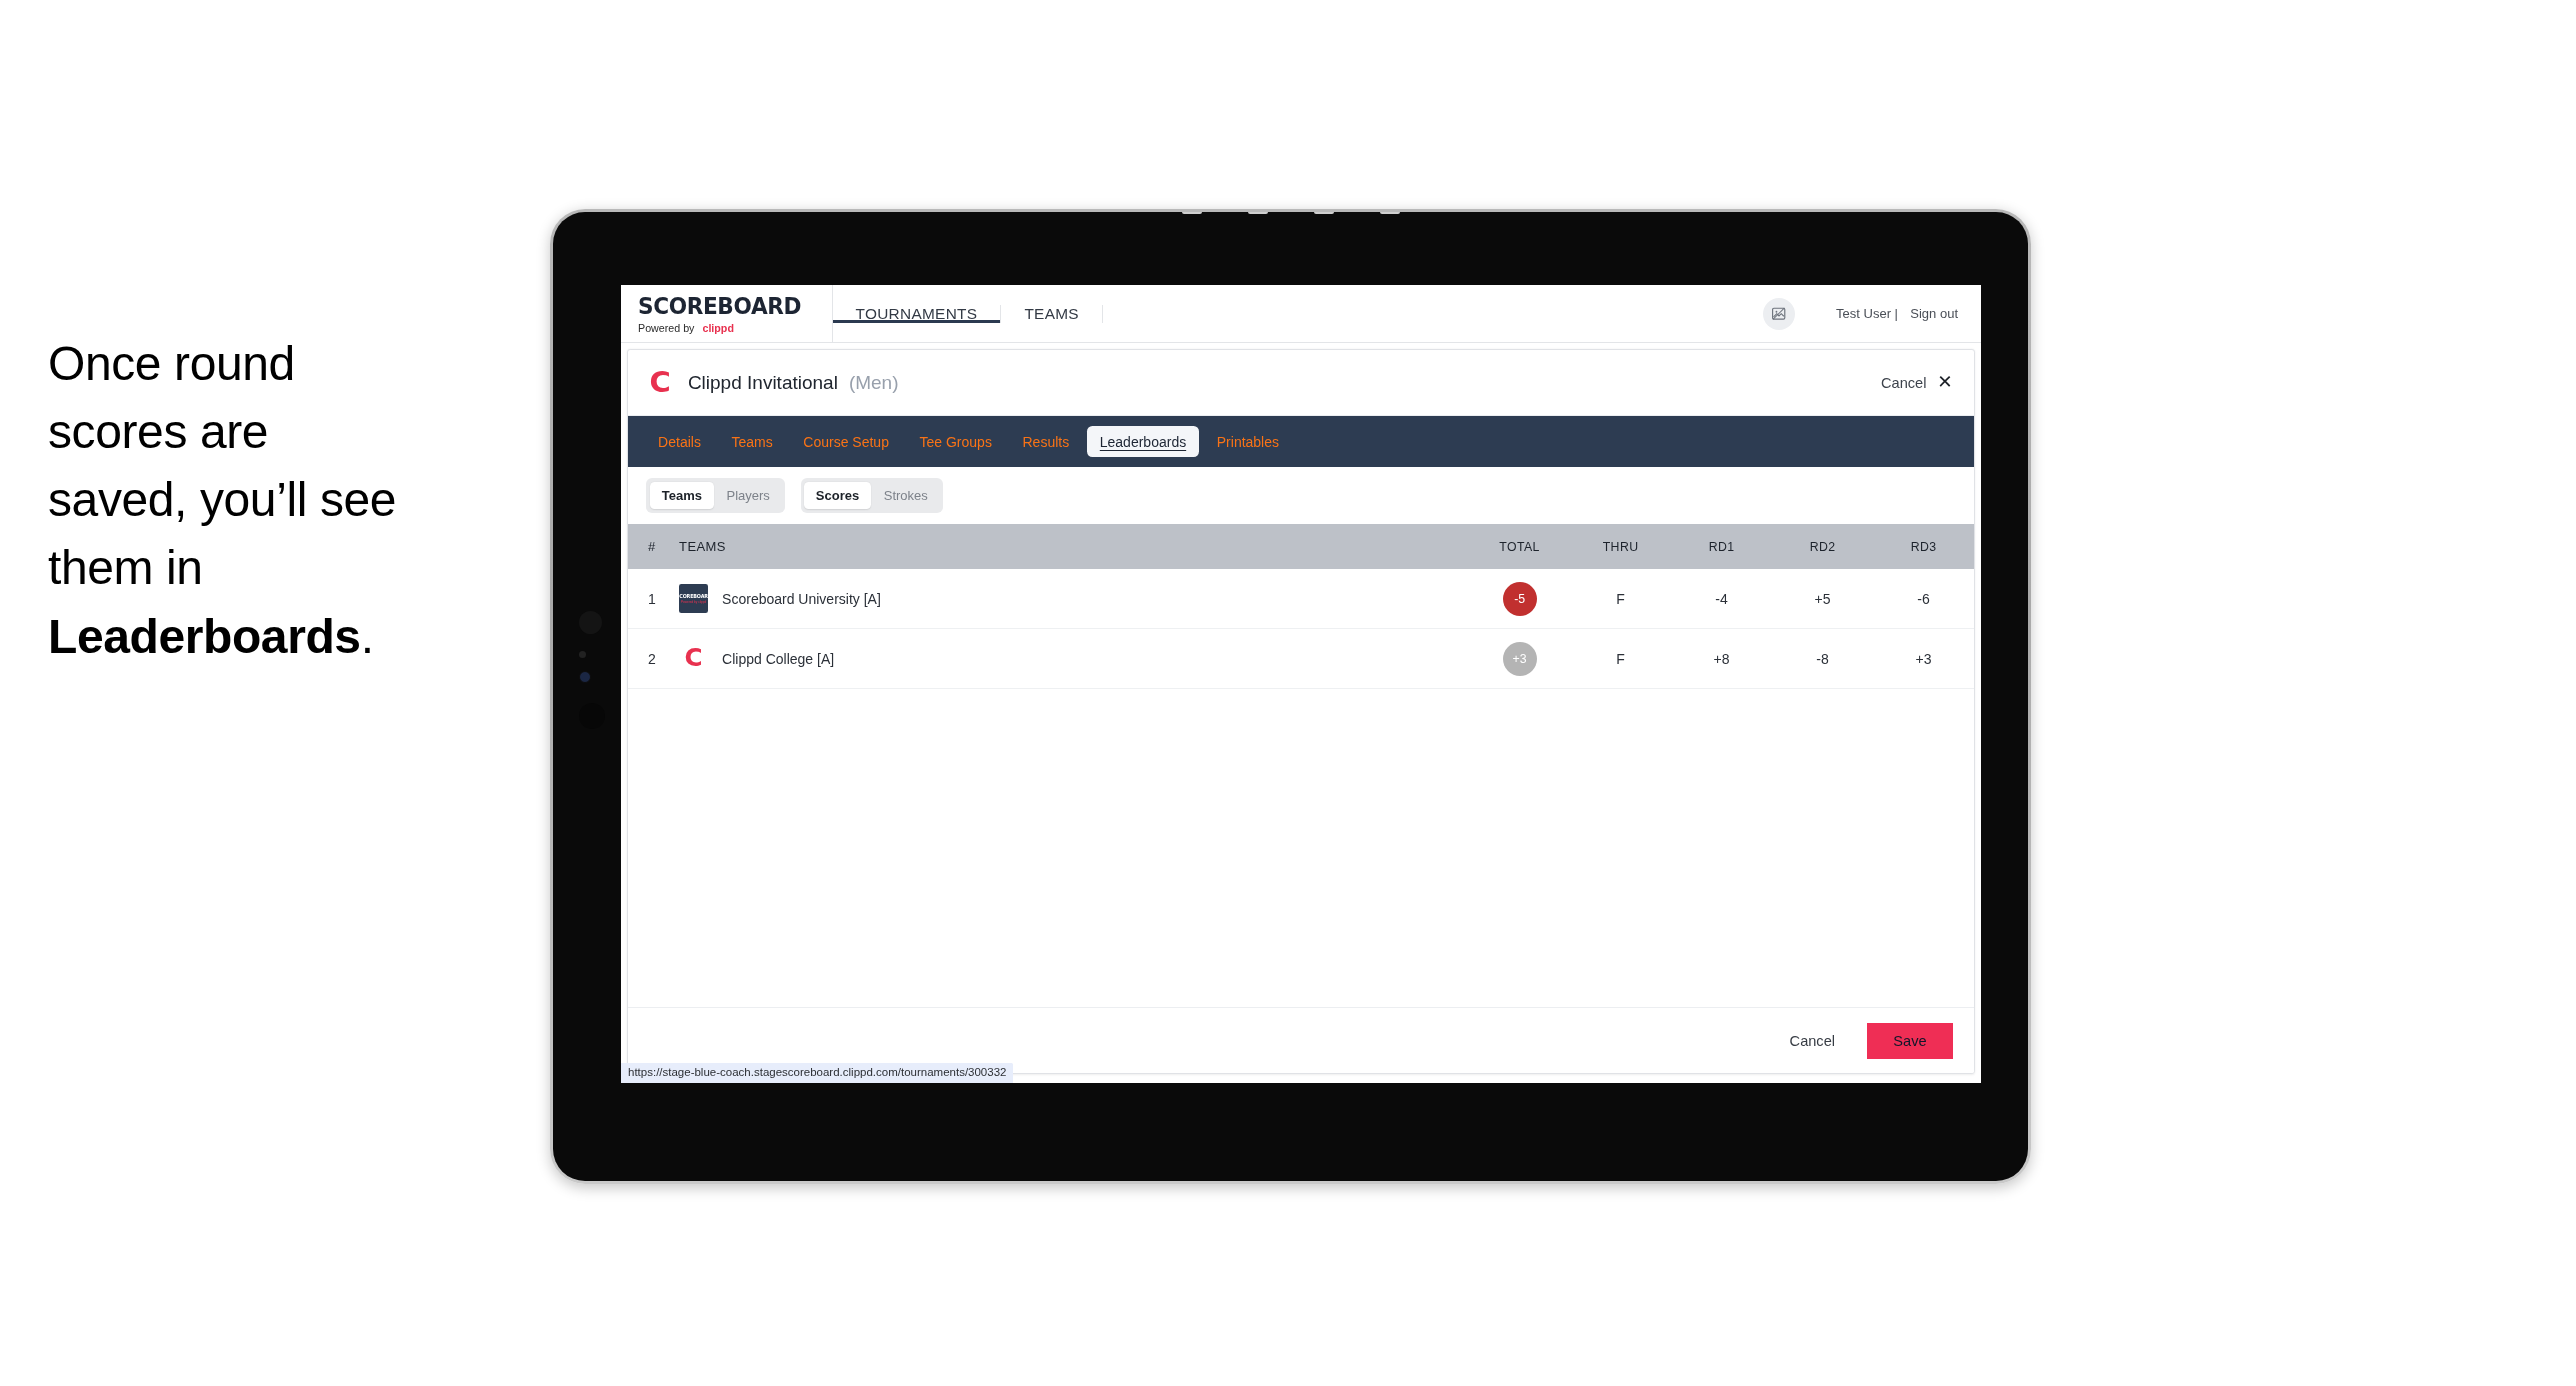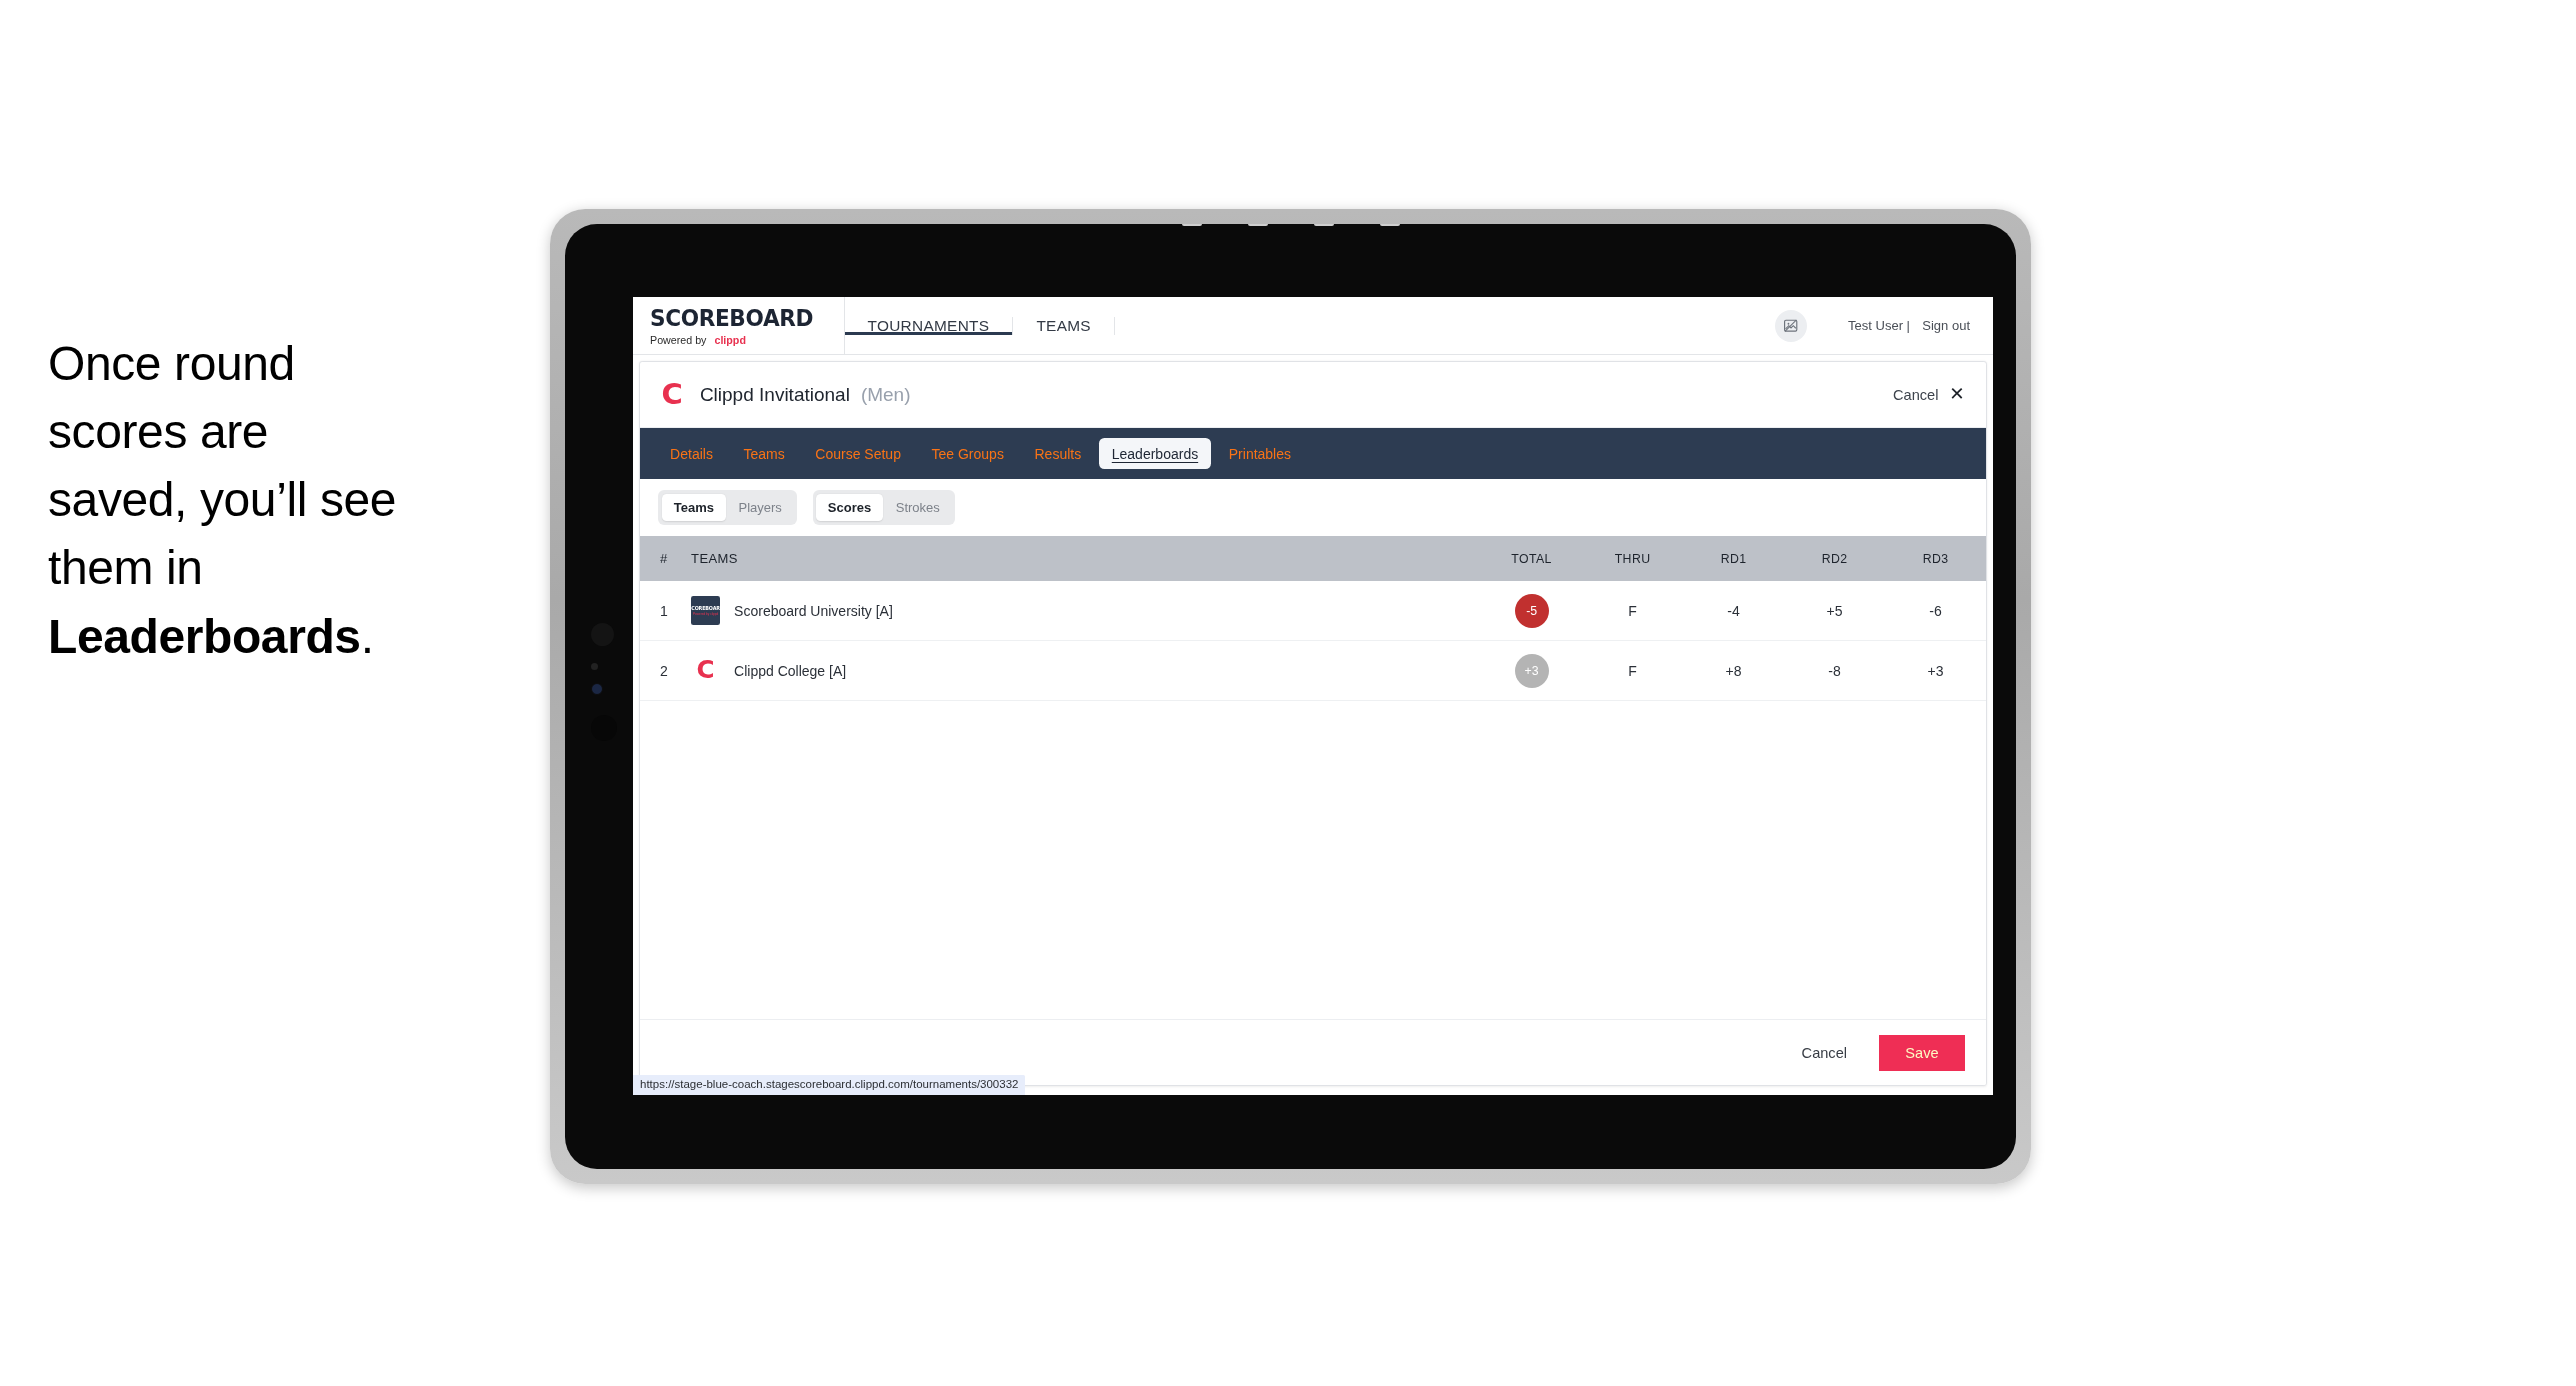--- a/index.html
+++ b/index.html
@@ -23,21 +23,21 @@
   }
   .caption .bold { font-weight: 700; }
 
   
   .device {
     position: absolute;
     left: 550px; top: 209px;
     width: 1481px; height: 975px;
     background: linear-gradient(180deg,#b9b9b9 0%, #a9a9a9 40%, #c9c9c9 100%);
     border-radius: 35px;
-    padding: 15px;
+    padding: 3px;
     box-shadow: 0 3.1px 14px rgba(0,0,0,0.22);
   }
   .device-inner {
     position: relative;
     width: 100%; height: 100%;
     background: #0a0a0a;
     border-radius: 32px;
     overflow: hidden;
   }
   
@@ -276,21 +276,21 @@
     background: #fff;
   }
   .btn-cancel {
     font-size: 14.6px; color: #373c44;
     padding: 7.7px 12.3px;
     cursor: pointer;
     background: none; border: none;
     font-family: "Liberation Sans", sans-serif;
   }
   .btn-save {
-    font-size: 14.6px; color: #fef9c3;
+    font-size: 14.6px; color: #0f172a;
     background: #ef2e55;
     border: none; border-radius: 0;
     padding: 10px 26px;
     cursor: pointer;
     font-family: "Liberation Sans", sans-serif;
   }
 
   
   .statusurl {
     position: absolute;

